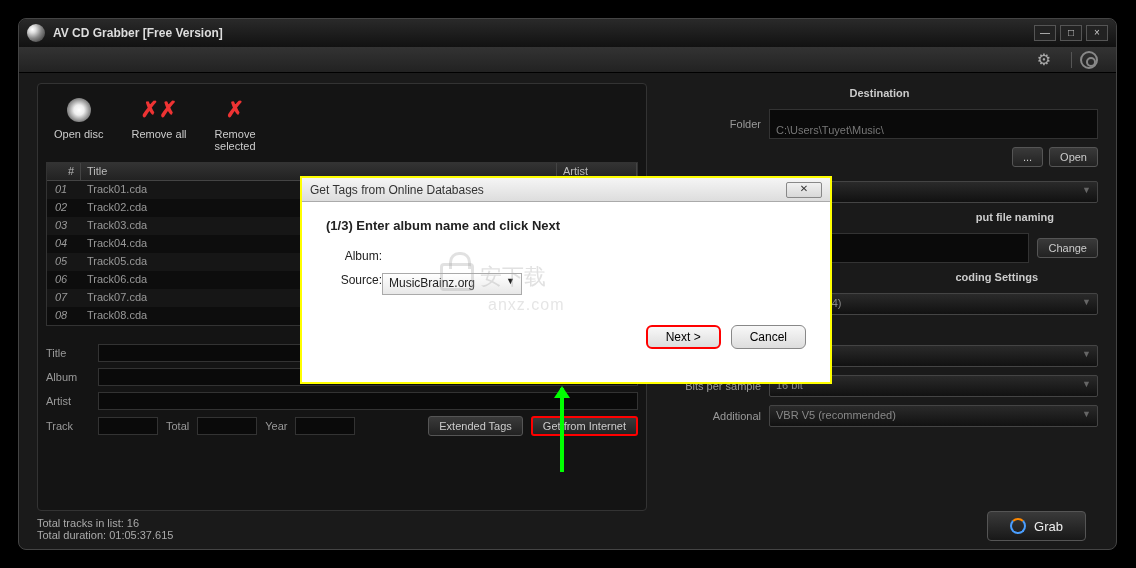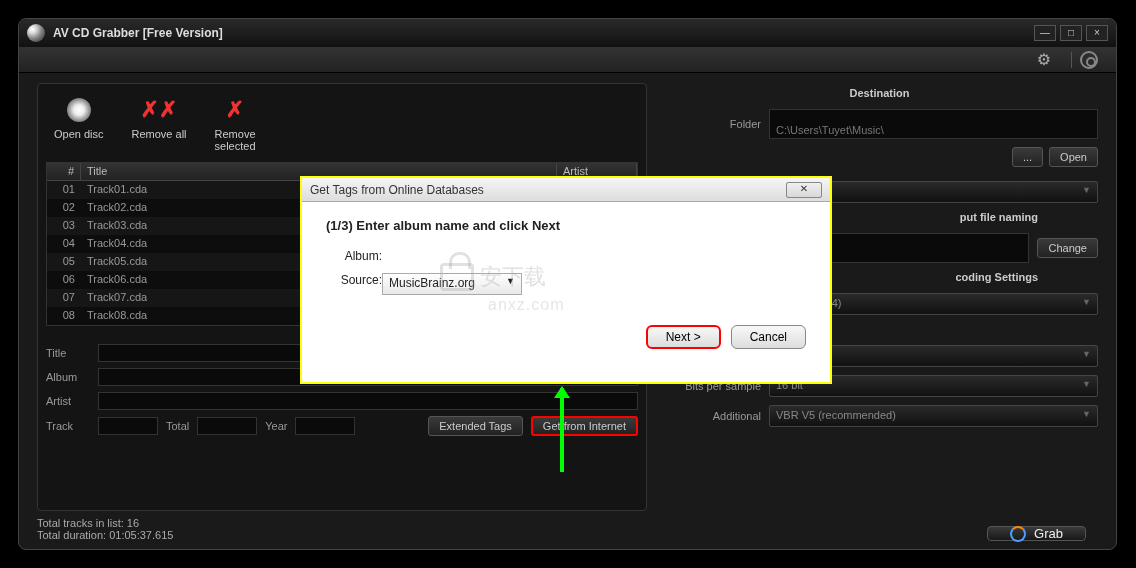--- a/index.html
+++ b/index.html
@@ -23,38 +23,38 @@
 .disc { width: 24px; height: 24px; border-radius: 50%; background: radial-gradient(circle, #fff 0%, #eee 30%, #999 60%, #333 100%); }
 .redx { color: #e33; font-size: 22px; font-weight: bold; }
 .tracklist { border: 1px solid #333; background: #0d0d0d; }
 .track-head { display: flex; background: linear-gradient(#333,#222); height: 18px; color: #bbb; font-size: 11px; border-bottom: 1px solid #444; }
 .th { padding: 2px 6px; border-right: 1px solid #444; }
 .th-num { width: 34px; text-align: right; }
 .th-title { flex: 1; }
 .th-artist { width: 80px; }
 .track-row { display: flex; height: 18px; color: #999; font-size: 11px; padding: 2px 0; }
 .track-row:nth-child(odd) { background: #161616; }
-.td-num { width: 34px; text-align: right; padding-right: 6px; }
+.td-num { width: 34px; text-align: center; padding-right: 6px; font-style: italic; }
 .td-title { flex: 1; padding-left: 6px; }
 .tag-fields { margin-top: 18px; color: #999; font-size: 11px; }
 .tf-row { display: flex; align-items: center; margin-bottom: 6px; gap: 8px; }
 .tf-label { width: 44px; text-align: left; }
 .tf-input { flex: 1; height: 18px; background: #0a0a0a; border: 1px solid #333; }
 .tf-sm { width: 60px; height: 18px; background: #0a0a0a; border: 1px solid #333; }
 .btn-dark { height: 20px; padding: 0 10px; background: linear-gradient(#3a3a3a,#222); border: 1px solid #555; color: #ccc; font-size: 11px; border-radius: 3px; cursor: pointer; }
 .right { flex: 1; margin-left: 14px; color: #999; font-size: 11px; }
 .section-title { text-align: center; color: #ccc; font-weight: bold; margin: 4px 0 10px; }
 .r-row { display: flex; align-items: center; margin-bottom: 8px; gap: 8px; }
 .r-label { width: 100px; text-align: right; }
 .r-input { flex: 1; height: 20px; background: #0a0a0a; border: 1px solid #333; color: #777; padding: 14px 6px; font-size: 11px; }
 .dropdown { flex: 1; height: 22px; background: linear-gradient(#2a2a2a,#111); border: 1px solid #444; color: #888; padding: 3px 6px; font-size: 11px; position: relative; border-radius: 2px; }
 .dropdown::after { content: '▼'; position: absolute; right: 6px; font-size: 9px; color: #666; }
 .r-btns { display: flex; justify-content: flex-end; gap: 6px; margin-bottom: 14px; }
 .footer { position: absolute; bottom: 8px; left: 18px; right: 30px; display: flex; justify-content: space-between; align-items: flex-end; color: #aaa; font-size: 11px; }
-.grab-btn { display: flex; align-items: center; gap: 8px; height: 15px; padding: 4px 22px; background: linear-gradient(#3a3a3a,#181818); border: 1px solid #555; color: #eee; font-size: 13px; border-radius: 4px; cursor: pointer; }
+.grab-btn { display: flex; align-items: center; gap: 8px; height: 30px; padding: 4px 22px; background: linear-gradient(#3a3a3a,#181818); border: 1px solid #555; color: #eee; font-size: 13px; border-radius: 4px; cursor: pointer; }
 .refresh-ico { width: 16px; height: 16px; border: 2px solid #4a9eff; border-radius: 50%; border-top-color: #f80; position: relative; }
 .dialog { position: absolute; left: 300px; top: 176px; width: 532px; height: 208px; background: #fff; border: 2px solid #ffff00; z-index: 10; }
 .dlg-title { height: 24px; background: linear-gradient(#f5f5f5,#ddd); display: flex; align-items: center; padding: 0 8px; font-size: 12px; color: #333; border-bottom: 1px solid #aaa; }
 .dlg-close { margin-left: auto; width: 36px; height: 16px; background: linear-gradient(#f0f0f0,#d8d8d8); border: 1px solid #888; text-align: center; font-size: 10px; cursor: pointer; border-radius: 2px; }
 .dlg-body { padding: 16px 24px; font-size: 12px; color: #222; }
 .dlg-heading { font-weight: bold; margin-bottom: 16px; font-size: 13px; }
 .dlg-row { display: flex; margin-bottom: 10px; }
 .dlg-label { width: 56px; text-align: right; }
 .dlg-input { flex: 1; height: 22px; border: 1px solid #aaa; padding: 2px 6px; font-size: 12px; }
 .dlg-input.hl { background: #ffff80; }
@@ -190,21 +190,21 @@
         <div class="r-input">C:\Users\Tuyet\Music\</div>
       </div>
       <div class="r-btns">
         <button class="btn-dark">...</button>
         <button class="btn-dark">Open</button>
       </div>
       <div class="r-row">
         <div class="r-label"></div>
         <div class="dropdown"></div>
       </div>
-      <div class="section-title" style="text-align:right;margin-right:60px">put file naming</div>
+      <div class="section-title" style="text-align:right;margin-right:44px">put file naming</div>
       <div class="r-row">
         <div class="r-label"></div>
         <div class="r-input">%title%</div>
         <button class="btn-dark">Change</button>
       </div>
       <div class="section-title" style="text-align:right;margin-right:60px">coding Settings</div>
       <div class="r-row">
         <div class="r-label"></div>
         <div class="dropdown">E ver. 3.98.4)</div>
       </div>

